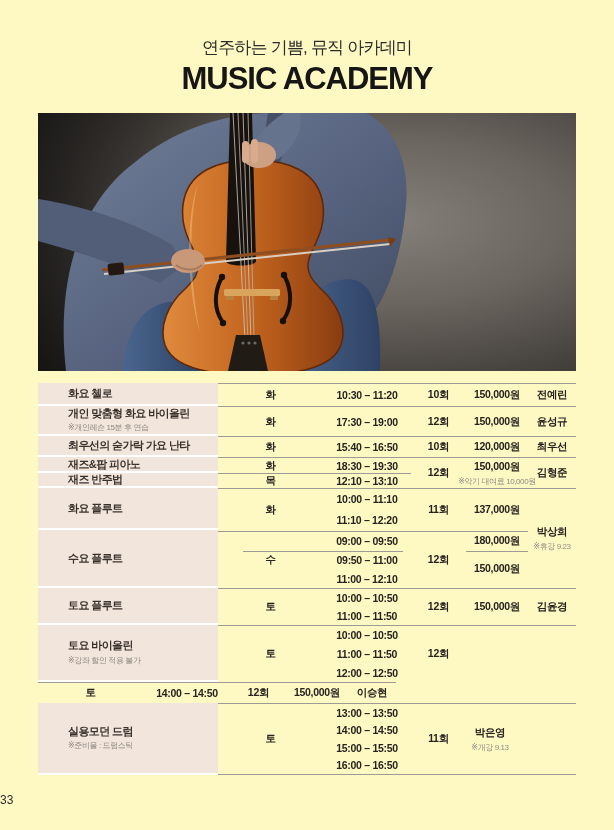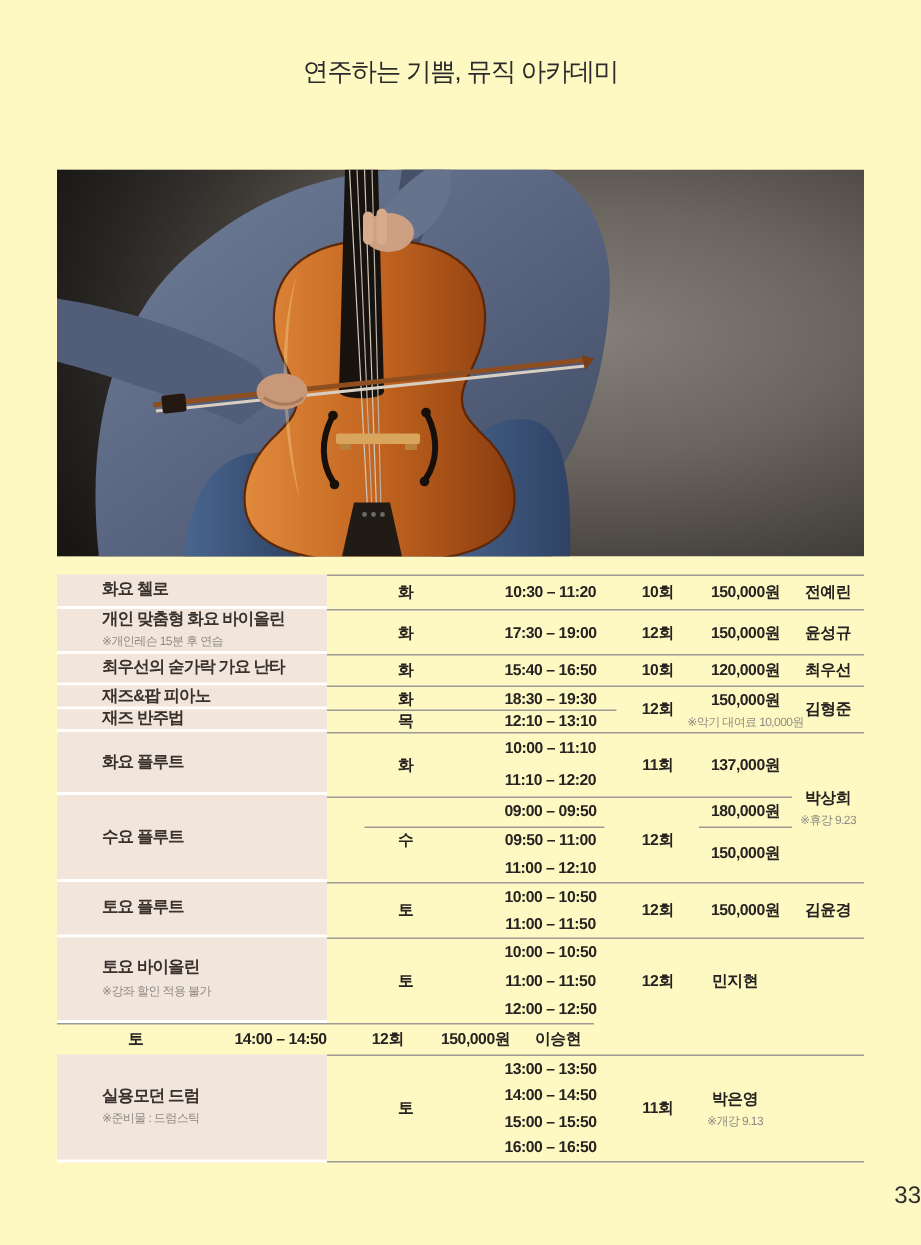--- a/index.html
+++ b/index.html
@@ -26,29 +26,30 @@
        font-size:10.5px;font-weight:700;color:#262220;white-space:nowrap;letter-spacing:-0.3px;text-align:center;}
   .cd{width:105px}.ct{width:88px}.cc{width:55px}.cp{width:62px}.cte{width:48px}
   .stack{display:flex;flex-direction:column;align-items:center;justify-content:center;}
   .stack>div{flex:1;display:flex;align-items:center;justify-content:center;}
   .small{font-size:8px;font-weight:400;color:#8f8a84;margin-top:2px;letter-spacing:-0.4px;}
   .pline{position:absolute;height:1px;background:#9e9a96;}
   .eleft{width:310px;display:flex;flex-direction:column;}
   .e1{height:42px;display:flex;}
   .e2{height:57px;display:flex;border-top:1px solid #9e9a96;position:relative;}
   
-  .pageno{position:absolute;bottom:23px;left:0;right:0;text-align:right;font-size:16px;color:#2e2e2e;}
+  .pageno{position:absolute;bottom:23px;left:0;right:0;text-align:left;font-size:12px;color:#2e2e2e;}
 </style>
 </head>
 <body>
 
 <div class="page">
 
   <div class="hdr">
     <div class="hdr-sub">연주하는 기쁨, 뮤직 아카데미</div>
+    <div class="hdr-title">MUSIC ACADEMY</div>
   </div>
 
   <div class="photo">
     <svg viewBox="0 0 538 258" preserveAspectRatio="none">
       <defs>
         <radialGradient id="bg" cx="0.66" cy="0.42" r="0.85">
           <stop offset="0" stop-color="#857f79"></stop>
             <stop offset="0.38" stop-color="#6b6560"></stop>
           <stop offset="0.72" stop-color="#47433e"></stop>
             <stop offset="1" stop-color="#2d2b27"></stop>
@@ -268,21 +269,20 @@
           </div>
         </div>
       <div class="data">
         <div class="col cd">토</div>
         <div class="col ct stack">
           <div>10:00 – 10:50</div>
           <div>11:00 – 11:50</div>
           <div>12:00 – 12:50</div>
         </div>
         <div class="col cc">12회</div>
-        <div class="col cte">민지현</div>
       </div>
     </div>
 
     <div class="block" style="height:21px">
       <div class="data">
         <div class="col cd">토</div>
         <div class="col ct">14:00 – 14:50</div>
         <div class="col cc">12회</div>
         <div class="col cp">150,000원</div>
         <div class="col cte">이승현</div>

